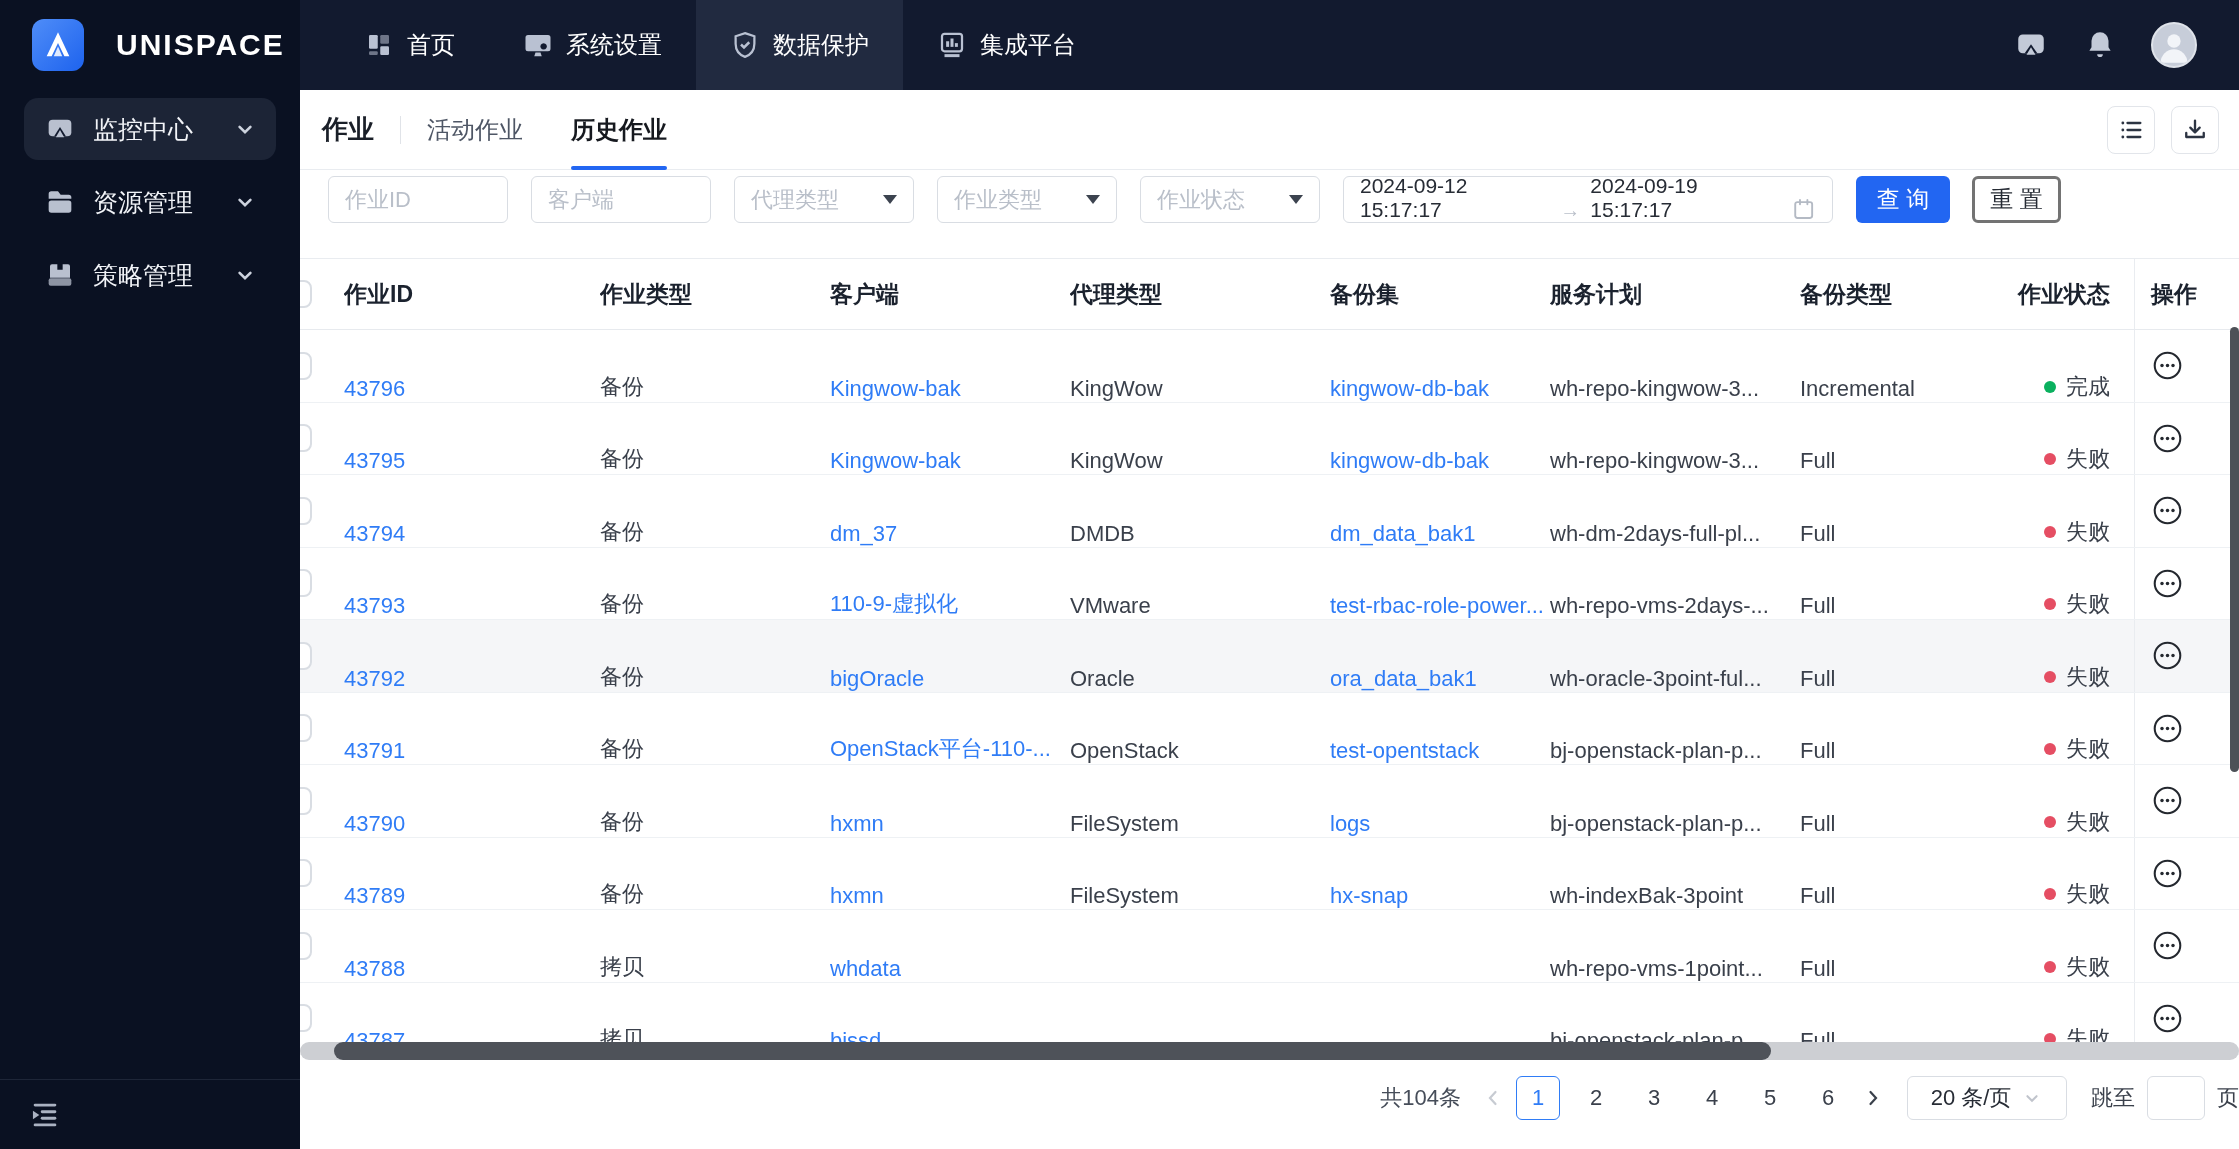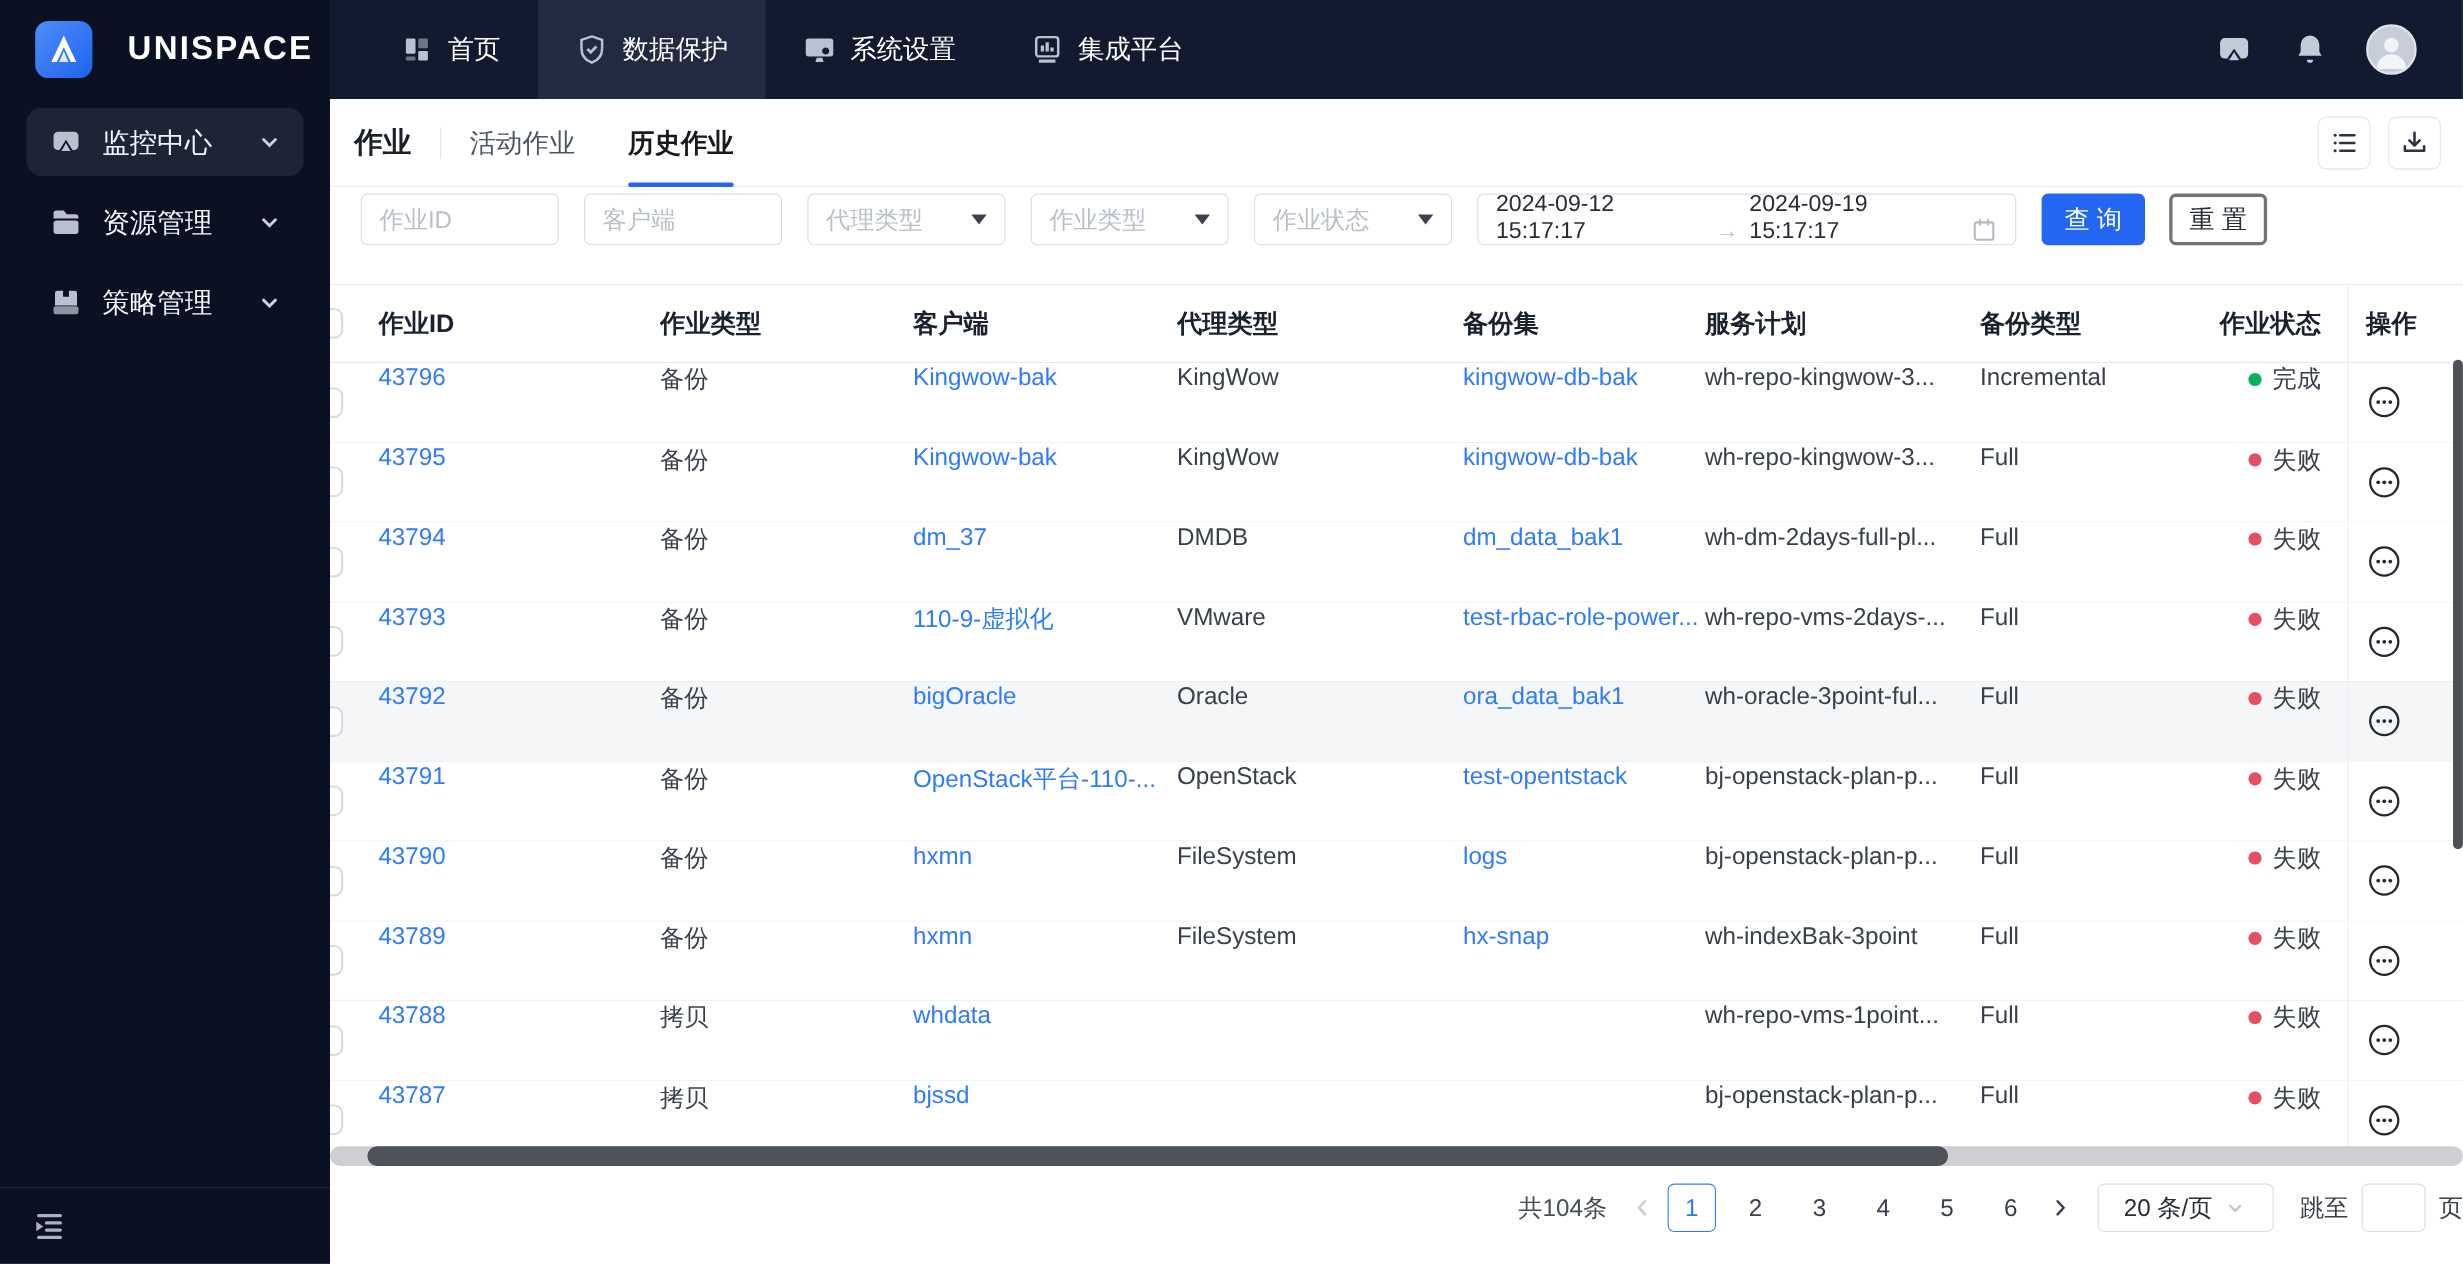--- a/index.html
+++ b/index.html
@@ -61,21 +61,21 @@
   .f-dates svg { margin-left:auto; color:#b4bac4; }
   .btn { height:47px; border-radius:6px; font-size:23px; display:flex; align-items:center; justify-content:center; cursor:pointer; }
   .btn-primary { width:94px; background:var(--accent,#2266f2); color:#fff; border:none; margin-right:22px; }
   .btn-plain { width:89px; background:#fff; color:#272c35; border:3px solid #737373; }
 
   
   .table-wrap { position:absolute; left:0; right:0; top:168px; }
   .t-head { height:72px; border-top:1px solid #e9ecf0; border-bottom:1px solid #e7eaee;
     display:flex; align-items:center; padding-left:44px; position:relative;
     font-size:23px; font-weight:700; color:#1b222e; }
-  .t-row { height:72.5px; border-bottom:1px solid #eef1f4; display:flex; align-items:flex-start;
+  .t-row { height:72.5px; border-bottom:1px solid #eef1f4; display:flex; align-items:flex-end;
     padding-left:44px; position:relative; font-size:22px; color:#3a404b; background:#fff; }
   .t-row.is-hover { background:#f5f6f8; }
   .cell { display:flex; align-items:center; overflow:hidden; white-space:nowrap; }
   .c-id{width:256px;} .c-type{width:230px;} .c-client{width:240px;} .c-agent{width:260px;}
   .c-set{width:220px;} .c-plan{width:250px;} .c-btype{width:200px;}
   .c-status{width:134px; justify-content:flex-end; padding-right:24px;}
   .link { color:var(--link,#2f7cf6); cursor:pointer; }
   .dot { width:12px; height:12px; border-radius:50%; margin-right:10px; flex:0 0 auto; }
   .t-op, .t-op-head { position:absolute; right:0; top:0; bottom:0; width:105px;
     border-left:1px solid #e9ecf0; display:flex; align-items:center; padding-left:16px; background:inherit; }
@@ -124,33 +124,33 @@
   <div class="topnav">
     <div class="topnav-item">
       <svg width="30" height="30" viewBox="0 0 24 24" fill="currentColor">
           <rect x="4" y="4" width="7" height="11" rx="1"></rect>
           <rect x="13" y="4" width="7" height="7" rx="1" opacity="0.55"></rect>
           <rect x="4" y="17" width="7" height="3" rx="1" opacity="0.55"></rect>
           <rect x="13" y="13" width="7" height="7" rx="1"></rect>
         </svg>
       <span>首页</span>
     </div>
+    <div class="topnav-item">
+      <svg width="30" height="30" viewBox="0 0 24 24" fill="currentColor">
+          <path fill-rule="evenodd" d="M4 4 h16 a2 2 0 0 1 2 2 v9 a2 2 0 0 1 -2 2 h-16 a2 2 0 0 1 -2 -2 v-9 a2 2 0 0 1 2 -2 Z M16.5 10.5 a2.6 2.6 0 1 0 0.01 0 Z"></path>
+          <path d="M10 18 h4 l1 3 h-6 Z"></path>
+        </svg>
+      <span>系统设置</span>
+    </div>
     <div class="topnav-item active">
       <svg width="30" height="30" viewBox="0 0 24 24" fill="none" stroke="currentColor" stroke-width="1.8">
           <path d="M12 2.5 L19.5 5 V11 C19.5 16.2 16.4 19.9 12 21.5 C7.6 19.9 4.5 16.2 4.5 11 V5 Z"></path>
           <polyline points="8.8,11.6 11.2,14 15.4,9.8" stroke-width="2"></polyline>
         </svg>
       <span>数据保护</span>
-    </div>
-    <div class="topnav-item">
-      <svg width="30" height="30" viewBox="0 0 24 24" fill="currentColor">
-          <path fill-rule="evenodd" d="M4 4 h16 a2 2 0 0 1 2 2 v9 a2 2 0 0 1 -2 2 h-16 a2 2 0 0 1 -2 -2 v-9 a2 2 0 0 1 2 -2 Z M16.5 10.5 a2.6 2.6 0 1 0 0.01 0 Z"></path>
-          <path d="M10 18 h4 l1 3 h-6 Z"></path>
-        </svg>
-      <span>系统设置</span>
     </div>
     <div class="topnav-item">
       <svg width="30" height="30" viewBox="0 0 24 24" fill="none" stroke="currentColor" stroke-width="1.8">
           <rect x="4" y="3" width="16" height="14" rx="2"></rect>
           <line x1="8.5" y1="13.5" x2="8.5" y2="9" stroke-width="2.4"></line>
           <line x1="12" y1="13.5" x2="12" y2="6.8" stroke-width="2.4"></line>
           <line x1="15.5" y1="13.5" x2="15.5" y2="10.5" stroke-width="2.4"></line>
           <line x1="6" y1="20.5" x2="18" y2="20.5" stroke-width="2.4"></line>
         </svg>
       <span>集成平台</span>

